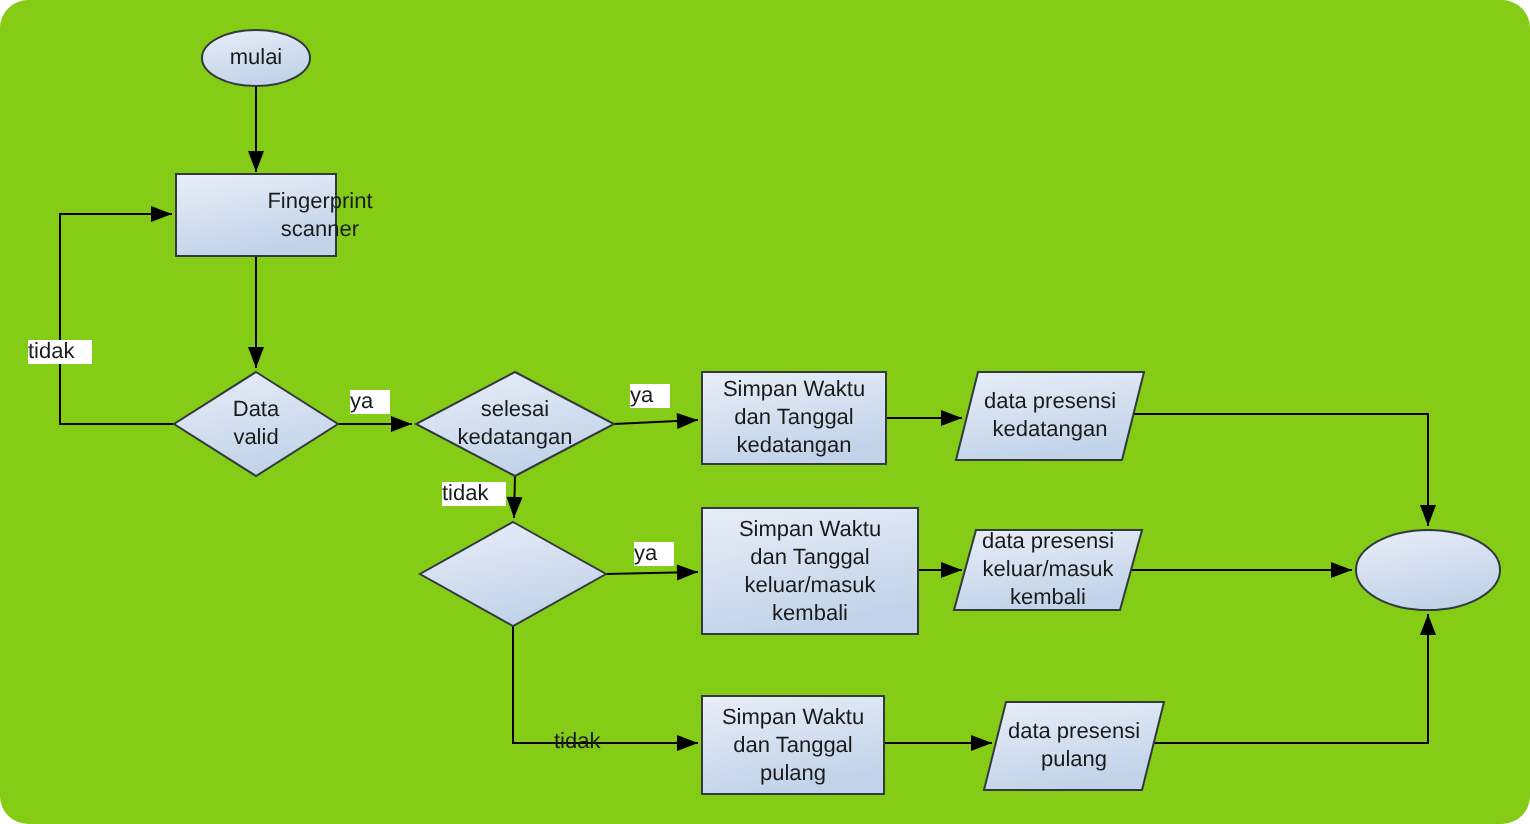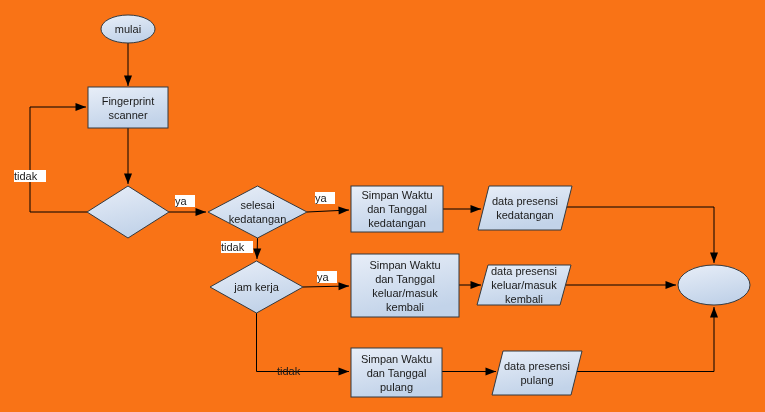--- a/index.html
+++ b/index.html
@@ -5,22 +5,23 @@
   html, body {
     margin: 0;
     padding: 0;
     background: #ffffff;
     font-family: "Liberation Sans", "DejaVu Sans", sans-serif;
   }
   .canvas {
     position: relative;
     width: 765px;
     height: 412px;
-    background: #f97316;
+    background: #84cc16;
     overflow: hidden;
+    border-radius: 14px;
   }
   .canvas svg {
     position: absolute;
     left: 0;
     top: 0;
   }
   .node-label {
     position: absolute;
     display: flex;
     align-items: center;
@@ -88,28 +89,29 @@
       <rect x="351" y="348" width="91" height="49"></rect>
       <polygon points="489,186 572,186 561,230 478,230"></polygon>
       <polygon points="488,265 571,265 560,305 477,305"></polygon>
       <polygon points="503,351 582,351 571,395 492,395"></polygon>
       <ellipse cx="714" cy="285" rx="36" ry="20"></ellipse>
     </g>
   </svg>
 
   <div class="node-label" style="left:101px; top:15px; width:54px; height:28px;">mulai</div>
 
-  <div class="node-label" style="left:88px; top:87px; width:80px; height:41px;">Fingerprint
+  <div class="node-label" style="left:88px; top:87px; width:80px; height:41px;padding-left:32px;">Fingerprint
 scanner</div>
 
+  <div class="node-label" style="left:87px; top:186px; width:82px; height:52px;">Data
+valid</div>
 
   <div class="node-label" style="left:208px; top:186px; width:99px; height:52px;">selesai
 kedatangan</div>
 
-  <div class="node-label" style="left:210px; top:261px; width:93px; height:52px;">jam kerja</div>
 
   <div class="node-label" style="left:351px; top:186px; width:92px; height:46px;">Simpan Waktu
 dan Tanggal
 kedatangan</div>
 
   <div class="node-label" style="left:351px; top:254px; width:108px; height:63px;">Simpan Waktu
 dan Tanggal
 keluar/masuk
 kembali</div>
 

